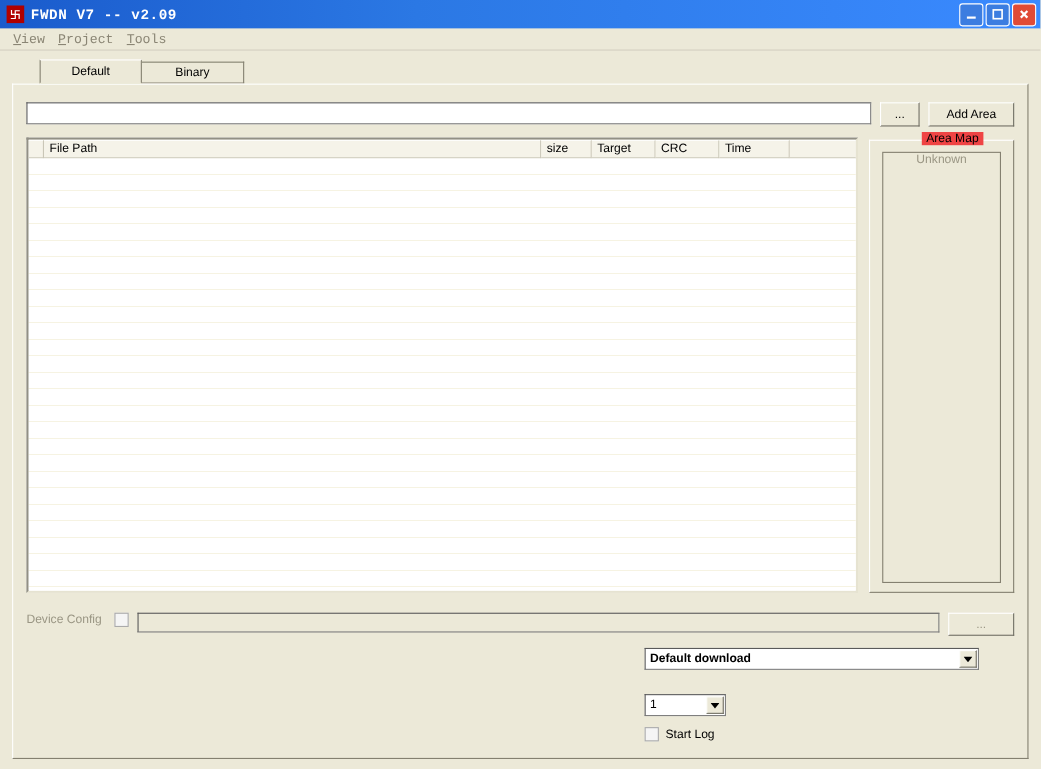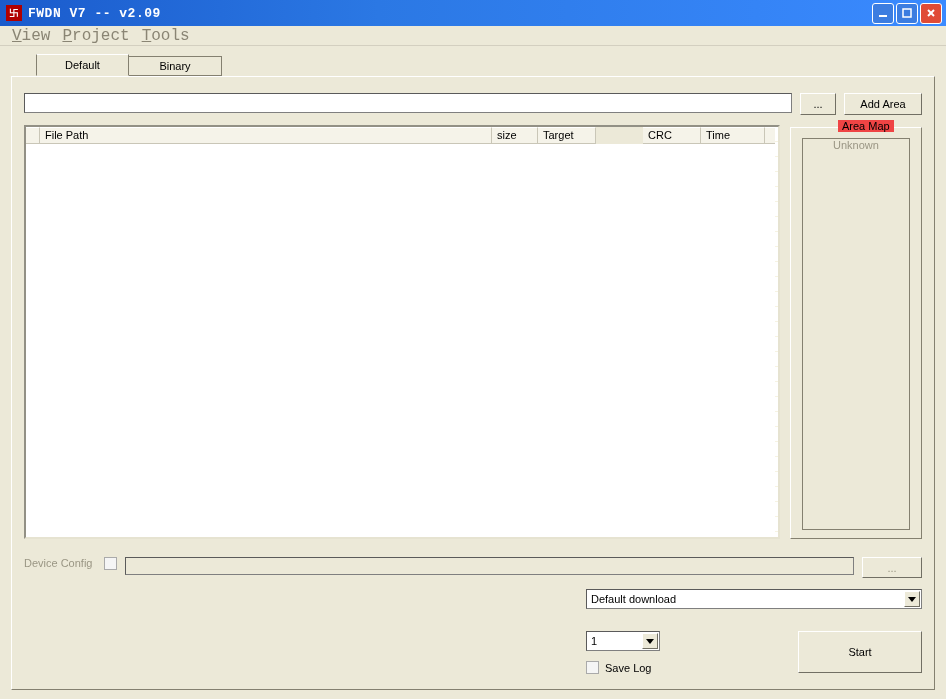--- a/index.html
+++ b/index.html
@@ -54,21 +54,21 @@
     height:20px;
     background:#ece9d8;
     border-bottom:1px solid #d3cfc0;
     display:flex; align-items:center;
     padding:0 6px;
   }
   .menubar .menuitem {
     padding:2px 6px;
     color:#8a8574;
     font-family: "Courier New", monospace;
-    font-size:16px;
+    font-size:12px;
   }
   .menubar .menuitem .ul { text-decoration:underline; }
 
   
   .tabrow {
     position:absolute;
     left:36px; top:56px;
     display:flex;
   }
   .tab {
@@ -141,42 +141,42 @@
     height:420px;
     display:flex; gap:10px;
   }
 
   
   .filetable {
     width:756px;
     height:414px;
     background:#fff;
     border:2px inset #e6e3d1;
-    display:flex; flex-direction:row;
+    display:flex; flex-direction:column;
     overflow:hidden;
   }
   .thead {
     display:flex;
     height:17px;
     background:#ece9d8;
   }
   .th {
     border-right:1px solid #c9c6b7;
     border-bottom:1px solid #c9c6b7;
     border-top:1px solid #fff;
     padding:1px 5px 0 5px;
     font-size:11px;
     background:#f5f3e9;
     white-space:nowrap;
   }
   .th.check { width:14px; padding:0; }
   .th.path  { flex: 0 0 452px; }
   .th.size  { flex: 0 0 46px; text-align:left;}
   .th.target{ flex: 0 0 58px; }
-  .th.crc   { flex: 0 0 58px; margin-left: 47px; }
+  .th.crc   { flex: 0 0 58px; }
   .th.time  { flex: 0 0 64px; }
   .th.fill  { flex:1; border-right:none;}
   .tbody {
     flex:1;
     background:
       repeating-linear-gradient(
         to bottom,
         #ffffff 0px, #ffffff 14px,
         #f6f3e2 14px, #f6f3e2 15px
       );
@@ -223,21 +223,22 @@
     border:1px solid #aaa;
     background:#f5f5f5;
   }
   .devrow .textbox { flex:1; height:18px; background:#ece9d8; }
   .devrow .btn.browse2 { width:60px; height:21px; color:#9a9684;}
 
   
   .dlrow {
     position:absolute;
     left:574px; top:512px;
-    width:336px;
+    width:304px;
+    font-weight:bold;
   }
   .dropdown {
     height:20px;
     width:100%;
     background:#fff;
     border:1px solid #7f7f7f;
     border-top-color:#5a5a5a;
     border-left-color:#5a5a5a;
     display:flex; align-items:center;
     position:relative;
@@ -384,21 +385,18 @@
       <div class="dropdown numdrop">
         <span>1</span>
         <div class="ddbtn">
           <svg viewBox="0 0 8 8">
               <polygon points="0,2 8,2 4,7" fill="#000"></polygon>
             </svg>
         </div>
       </div>
       <div class="savelog">
         <div class="checkbox"></div>
-        <span>Save Log</span>
+        <span>Start Log</span>
       </div>
     </div>
-    <div class="startbtn">
-      <span>Start</span>
-    </div>
   </div>
 
 </div>
 
 </body></html>

